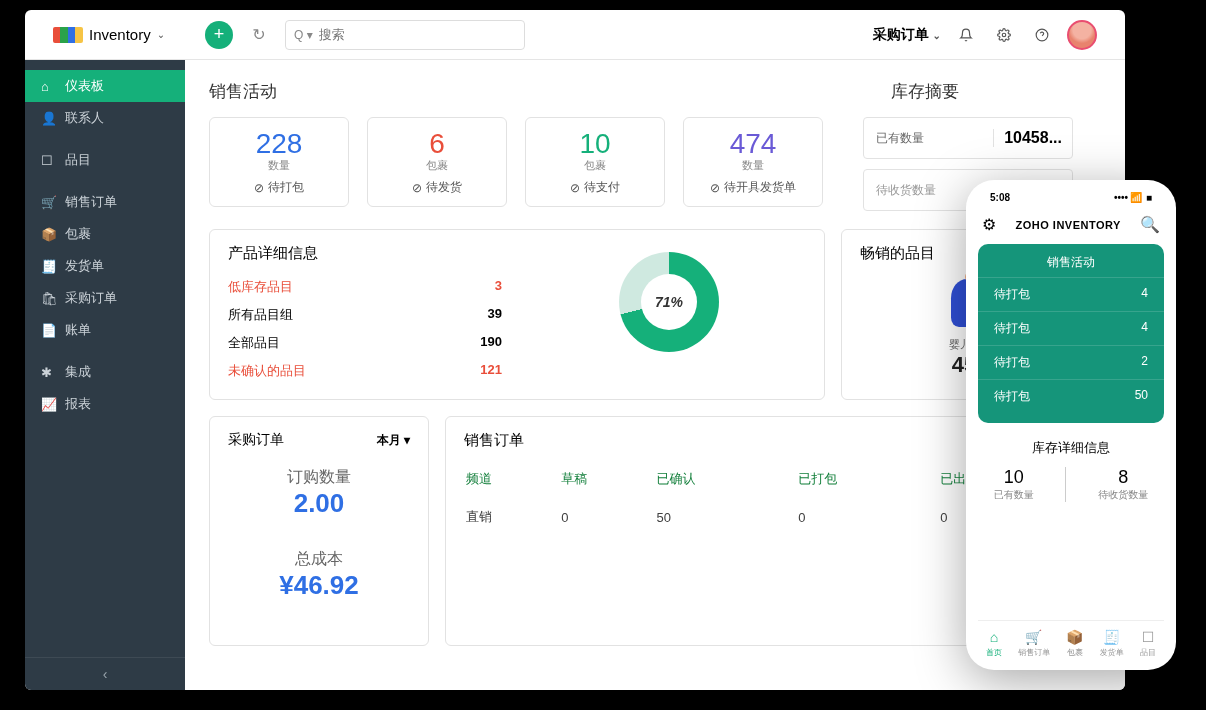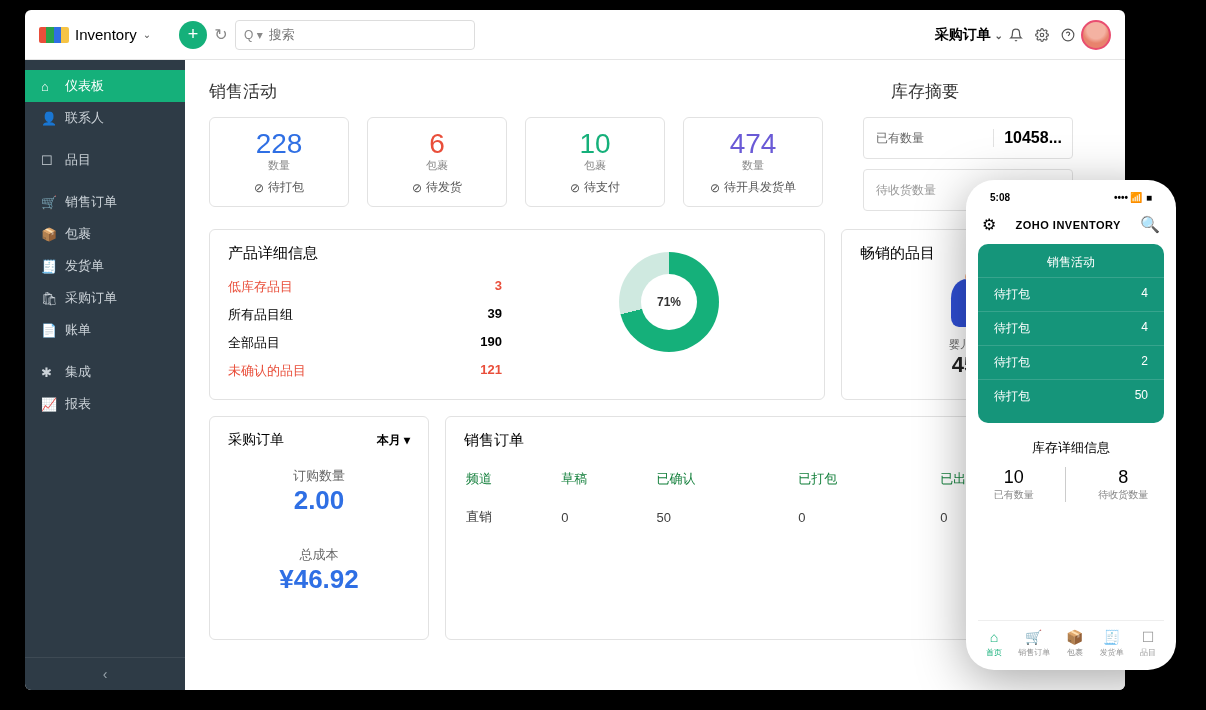--- a/index.html
+++ b/index.html
@@ -1,20 +1,20 @@
 <!DOCTYPE html>
 <html><head>
 <meta charset="utf-8">
 <style>
 * { margin: 0; padding: 0; box-sizing: border-box; font-family: -apple-system, BlinkMacSystemFont, "Segoe UI", sans-serif; }
 body { background: #000; width: 1206px; height: 710px; overflow: hidden; position: relative; }
 
 .app { background: #fff; width: 1100px; height: 680px; margin: 10px 0 0 25px; border-radius: 6px; overflow: hidden; display: flex; flex-direction: column; box-shadow: 0 4px 30px rgba(0,0,0,0.2); }
 
-.topbar { height: 50px; border-bottom: 1px solid #e5e5e5; display: flex; align-items: center; padding: 0 14px; gap: 0; }
+.topbar { height: 50px; border-bottom: 1px solid #e5e5e5; display: flex; align-items: center; padding: 0 28px; gap: 12px; }
 .logo-area { display: flex; align-items: center; gap: 6px; width: 140px; }
 .zoho-logo { width: 30px; height: 16px; background: linear-gradient(90deg,#e94e3a 0 25%,#2aa24a 25% 50%,#2f6fe4 50% 75%,#f6c445 75% 100%); border-radius: 2px; }
 .logo-text { font-size: 15px; font-weight: 500; }
 .chevron-s { font-size: 10px; color: #555; }
 .plus-btn { width: 28px; height: 28px; border-radius: 50%; background: #15b07a; color: #fff; display: flex; align-items: center; justify-content: center; font-size: 18px; }
 .history-ico { width: 28px; height: 28px; display: flex; align-items: center; justify-content: center; color: #888; }
 .search-wrap { display: flex; align-items: center; border: 1px solid #ddd; border-radius: 4px; height: 30px; padding: 0 8px; width: 240px; }
 .search-wrap input { border: none; outline: none; font-size: 13px; flex: 1; padding-left: 6px; }
 .search-pre { font-size: 12px; color: #888; }
 .top-spacer { flex: 1; }
@@ -50,38 +50,38 @@
 .panel { border: 1px solid #e2e2e2; border-radius: 6px; padding: 14px 18px; }
 .panel-title { font-size: 15px; font-weight: 400; margin-bottom: 10px; }
 .prod-panel { flex: 1; display: flex; gap: 30px; }
 .prod-list { flex: 1; }
 .prod-row { display: flex; justify-content: space-between; font-size: 13px; padding: 5px 0; }
 .prod-row.red { color: #e94e3a; }
 .prod-row .v { font-weight: 600; }
 .donut-wrap { flex: 1; text-align: center; font-size: 12px; color: #666; }
 .donut { width: 100px; height: 100px; border-radius: 50%; background: conic-gradient(#15b07a 0 71%, #cfe9e0 71% 100%); margin: 8px auto 0; position: relative; }
 .donut::after { content: ""; position: absolute; inset: 22px; background: #fff; border-radius: 50%; }
-.donut-lbl { position: absolute; inset: 0; display: flex; align-items: center; justify-content: center; font-size: 12px; font-weight: 600; color: #333; z-index: 1; }
+.donut-lbl { position: absolute; inset: 0; display: flex; align-items: center; justify-content: center; font-size: 14px; font-weight: 600; color: #333; z-index: 1; font-style: italic; }
 
 .best-panel { width: 260px; }
 .best-items { display: flex; gap: 14px; }
 .best-item { flex: 1; text-align: center; font-size: 11px; }
 .best-img { width: 60px; height: 60px; margin: 0 auto 4px; display: flex; align-items: center; justify-content: center; }
 .shirt { width: 48px; height: 48px; background: #ff7a1a; clip-path: polygon(30% 0,70% 0,100% 20%,85% 35%,85% 100%,15% 100%,15% 35%,0 20%); }
 .baby { width: 40px; height: 48px; background: #2f4fd6; border-radius: 40% 40% 20% 20%; position: relative; }
 .baby::before { content:""; position:absolute; width:12px; height:12px; background:#f4b28a; border-radius:50%; top:-8px; left:14px; }
 .best-name { color: #666; }
 .best-cnt { font-size: 22px; font-weight: 700; color: #222; }
 .best-unit { font-size: 11px; font-weight: 400; color: #888; }
 
 .bot-row { display: flex; gap: 16px; margin-top: 16px; }
 .po-panel { width: 220px; text-align: center; }
 .po-head { display: flex; justify-content: space-between; align-items: center; font-size: 14px; font-weight: 500; margin-bottom: 18px; }
 .po-sel { font-size: 12px; font-weight: 600; }
-.po-lbl { font-size: 13px; color: #666; }
+.po-lbl { font-size: 16px; color: #666; }
 .po-val { font-size: 26px; font-weight: 600; color: #2f6fe4; margin-bottom: 30px; }
 
 .so-panel { flex: 1; }
 .tbl { width: 100%; font-size: 13px; }
 .tbl th { text-align: left; color: #15803d; font-weight: 500; padding: 8px 0; }
 .tbl td { padding: 10px 0; color: #404040; }
 
 
 .phone { position: absolute; right: 30px; top: 180px; width: 210px; height: 490px; background: #fff; border-radius: 28px; box-shadow: 0 10px 50px rgba(0,0,0,0.35); padding: 10px 12px; display: flex; flex-direction: column; }
 .ph-status { display: flex; justify-content: space-between; font-size: 10px; font-weight: 600; padding: 2px 12px; }

